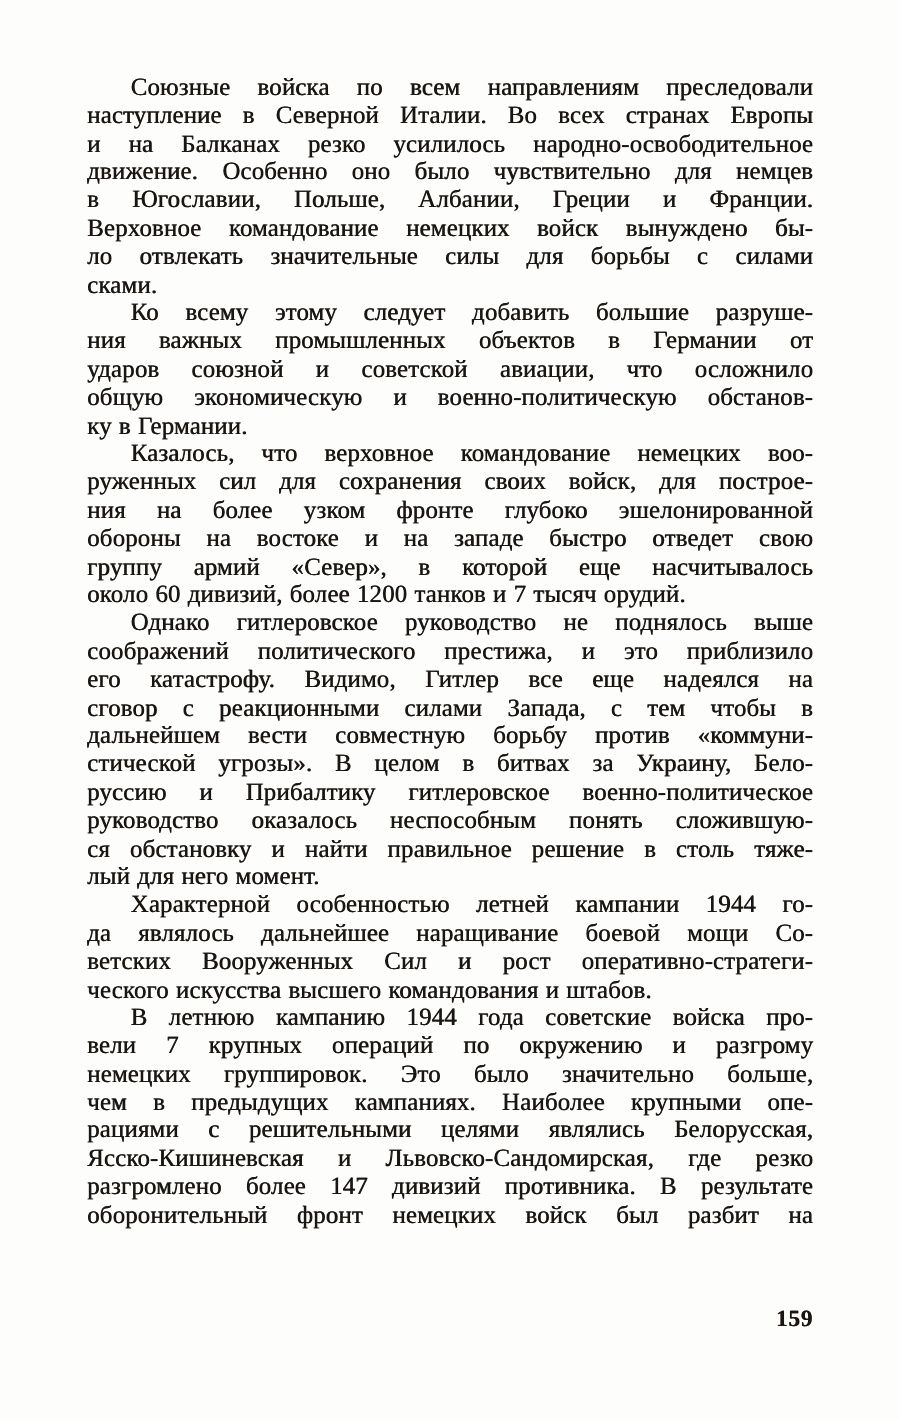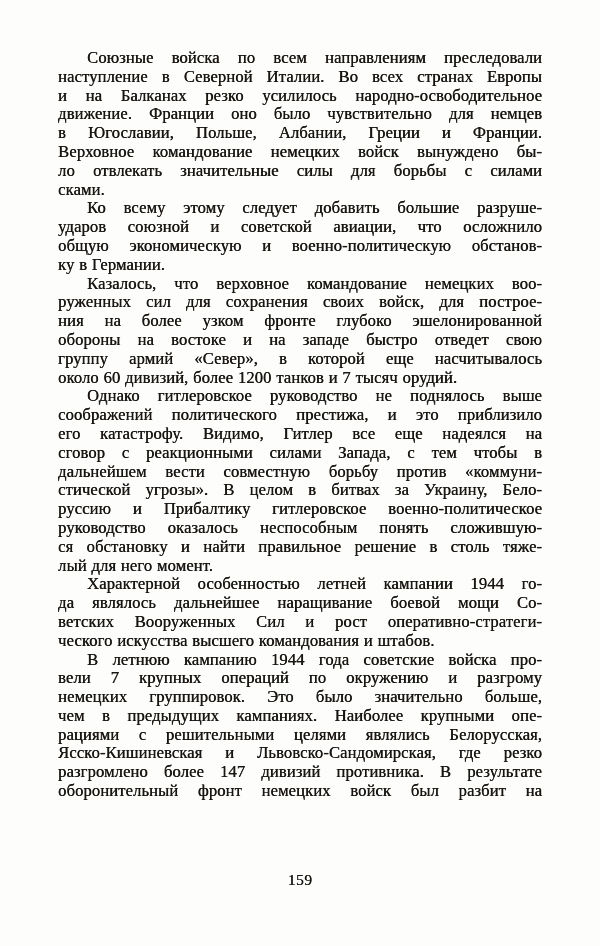--- a/index.html
+++ b/index.html
@@ -39,45 +39,47 @@
   }
   .para .line:first-child { text-indent: 29px; }
   .para .line:last-child { text-align-last: left; }
   
   .para.continued .line:last-child { text-align-last: justify; }
   .page-number {
     position: absolute;
     left: 58px;
     top: 871px;
     width: 484px;
-    text-align: center;
+    text-align: right;
     font-size: 15.5px;
     letter-spacing: 0.5px;
     text-shadow: 0.3px 0 0 currentColor;
+    font-weight: bold;
   }
 </style>
 </head>
 <body>
 
 <div class="book-page">
   <div class="text-block">
 
     <p class="para">
       <span class="line">Союзные войска по всем направлениям преследовали</span>
       <span class="line">наступление в Северной Италии. Во всех странах Европы</span>
       <span class="line">и на Балканах резко усилилось народно-освободительное</span>
-      <span class="line">движение. Франции оно было чувствительно для немцев</span>
+      <span class="line">движение. Особенно оно было чувствительно для немцев</span>
       <span class="line">в Югославии, Польше, Албании, Греции и Франции.</span>
       <span class="line">Верховное командование немецких войск вынуждено бы-</span>
       <span class="line">ло отвлекать значительные силы для борьбы с силами</span>
       <span class="line">сками.</span>
     </p>
 
     <p class="para">
       <span class="line">Ко всему этому следует добавить большие разруше-</span>
+      <span class="line">ния важных промышленных объектов в Германии от</span>
       <span class="line">ударов союзной и советской авиации, что осложнило</span>
       <span class="line">общую экономическую и военно-политическую обстанов-</span>
       <span class="line">ку в Германии.</span>
     </p>
 
     <p class="para">
       <span class="line">Казалось, что верховное командование немецких воо-</span>
       <span class="line">руженных сил для сохранения своих войск, для построе-</span>
       <span class="line">ния на более узком фронте глубоко эшелонированной</span>
       <span class="line">обороны на востоке и на западе быстро отведет свою</span>

